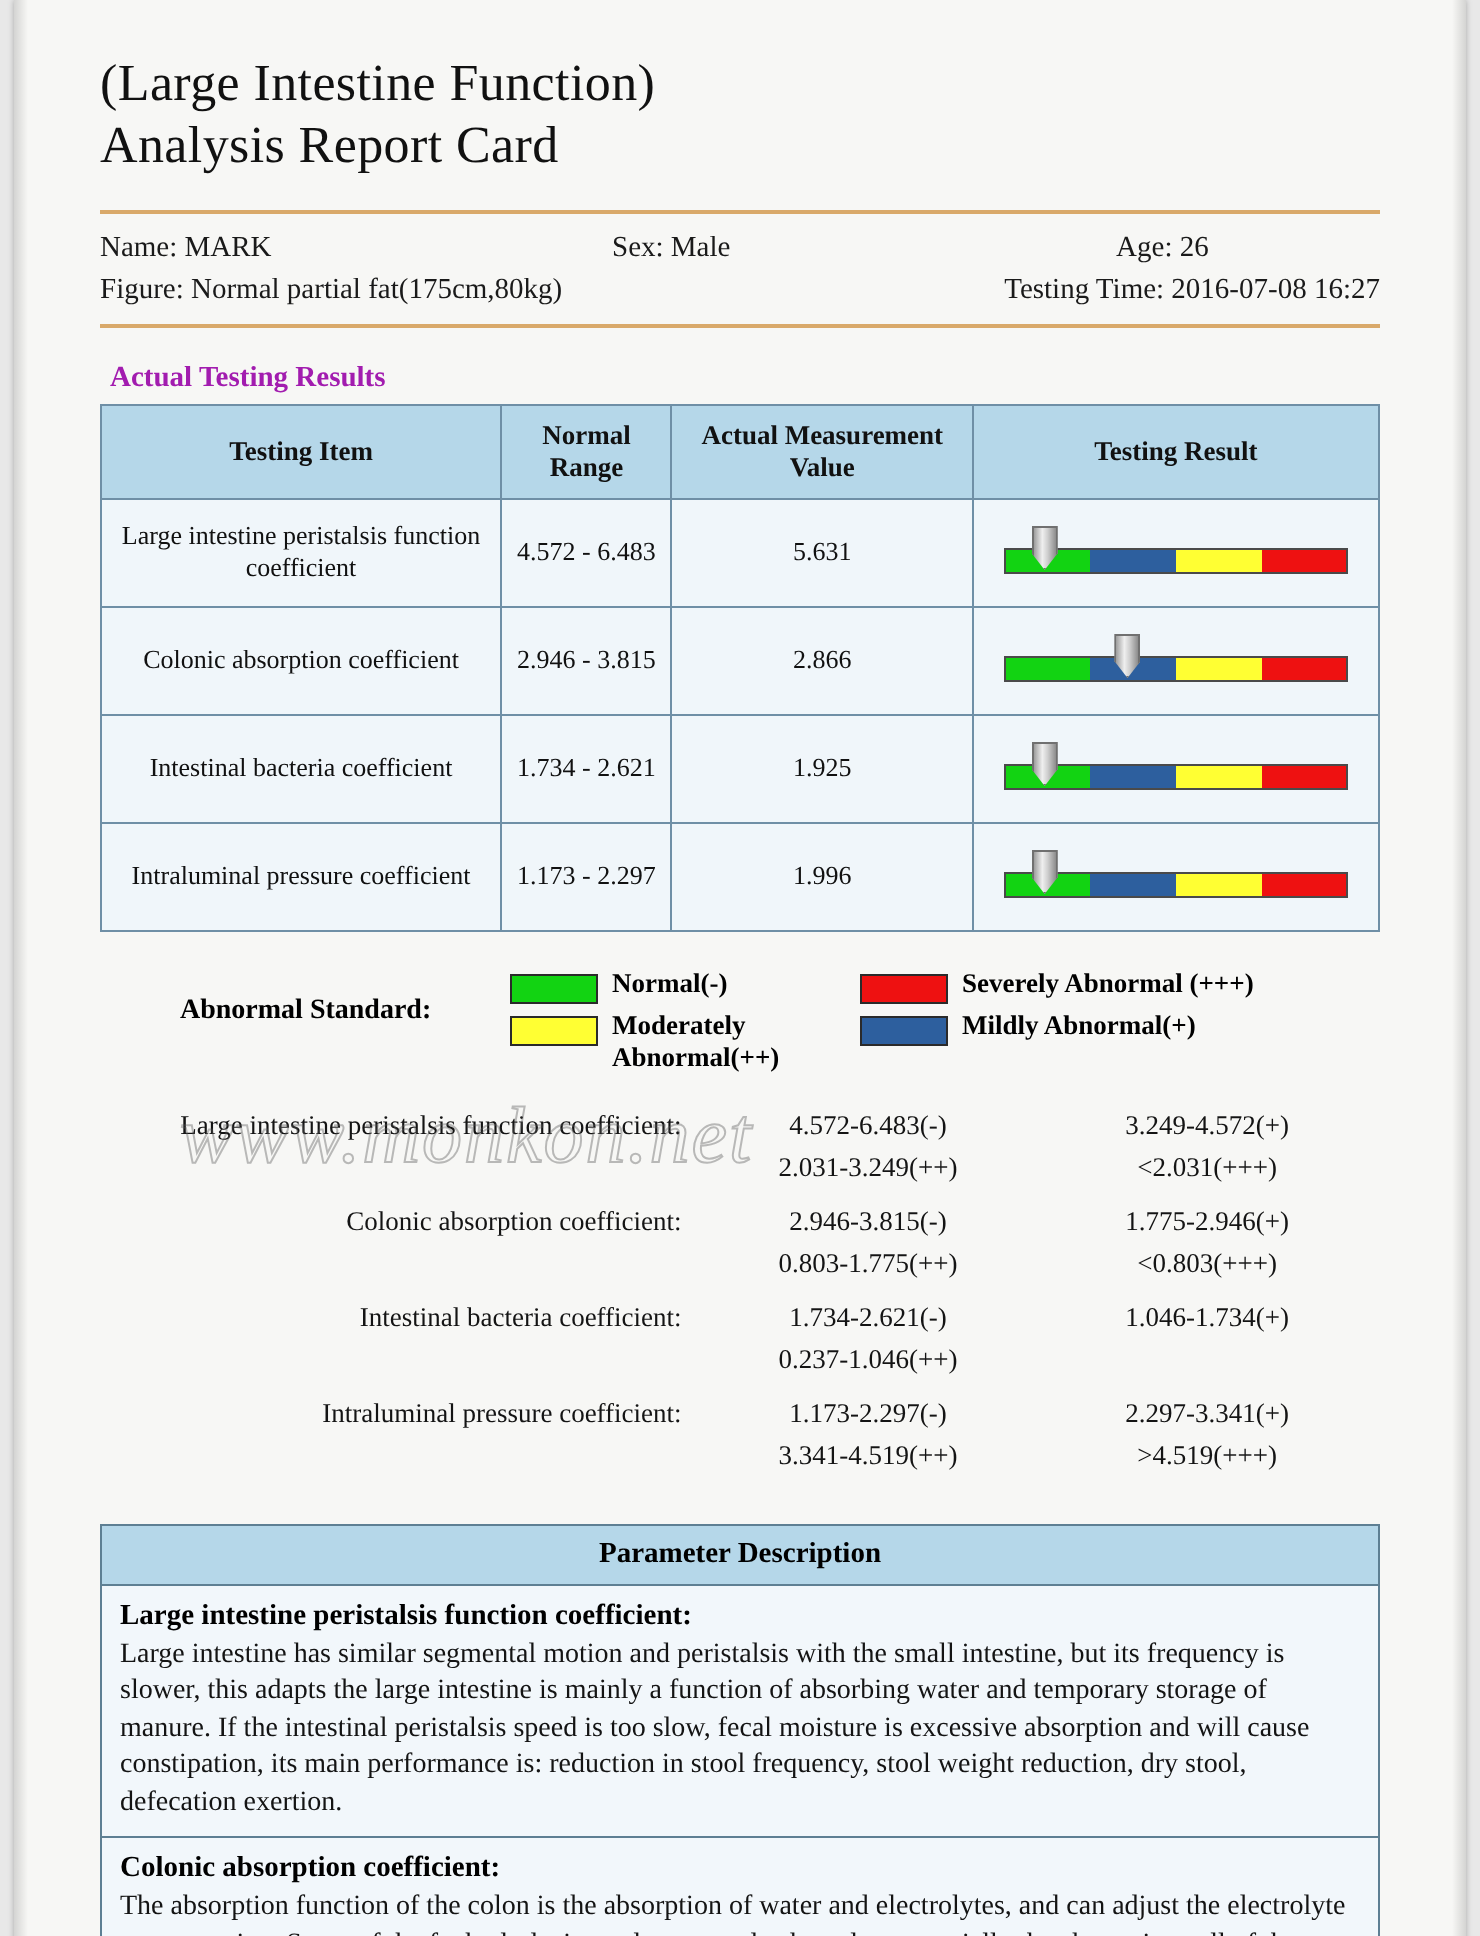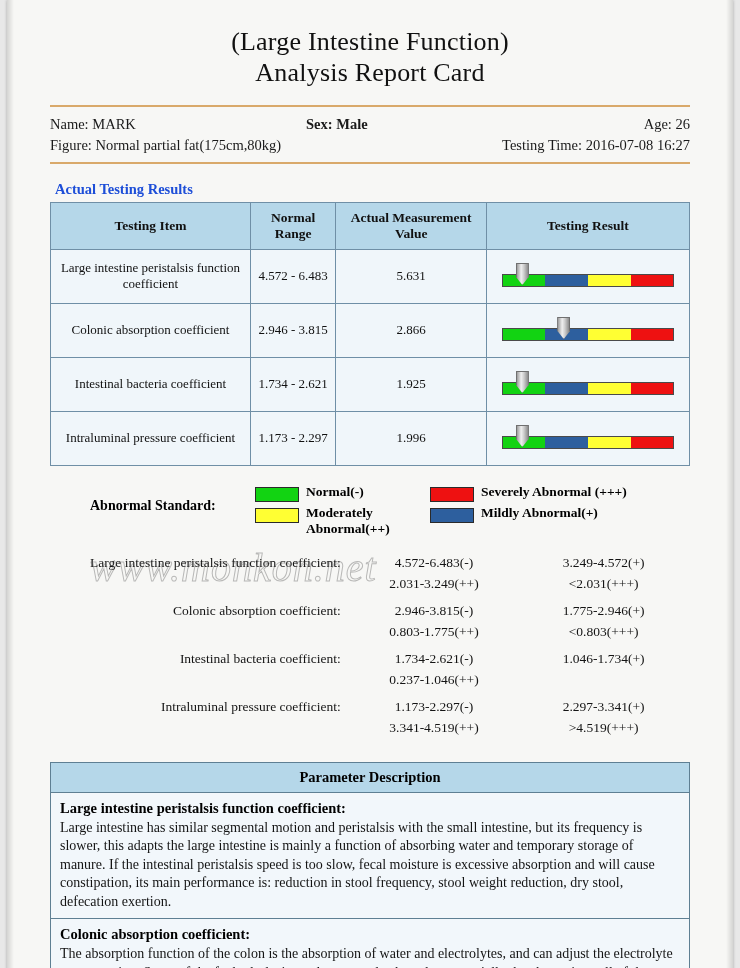--- a/index.html
+++ b/index.html
@@ -35,21 +35,20 @@
     left: 0;
     background: linear-gradient(to right, rgba(0,0,0,0.14), rgba(0,0,0,0));
   }
   .page::after {
     right: 0;
     background: linear-gradient(to left, rgba(0,0,0,0.14), rgba(0,0,0,0));
   }
 
   
   .title {
-    text-align: center;
     font-size: 26px;
     line-height: 31px;
     color: #111;
     letter-spacing: 0.2px;
     margin-top: 12px;
   }
   .title-l1, .title-l2 { display: block; }
 
   .rule {
     height: 2px;
@@ -62,36 +61,36 @@
     margin-top: 7px;
     font-size: 14.5px;
     line-height: 21px;
     color: #1a1a1a;
   }
   .info-row {
     display: flex;
     width: 100%;
   }
   .info-c1 { width: 40%; }
-  .info-c2 { width: 26%; font-weight: bold; }
-  .info-c3 { width: 34%; text-align: right; }
+  .info-c2 { width: 26%; }
+  .info-c3 { width: 34%; text-align: center; }
   .info-row.second .info-c1 { width: 50%; }
   .info-row.second .info-c3 { width: 50%; text-align: right; }
 
   .rule2 {
     height: 1.5px;
     background: #d9a96a;
     margin-top: 6px;
   }
 
   
   .sec-head {
     font-weight: bold;
     font-size: 14.5px;
-    color: #1d4ed8;
+    color: #a21caf;
     margin: 17px 0 4px 5px;
   }
 
   
   table.results {
     width: 100%;
     border-collapse: collapse;
     table-layout: fixed;
     background: #f2f7fb;
   }

